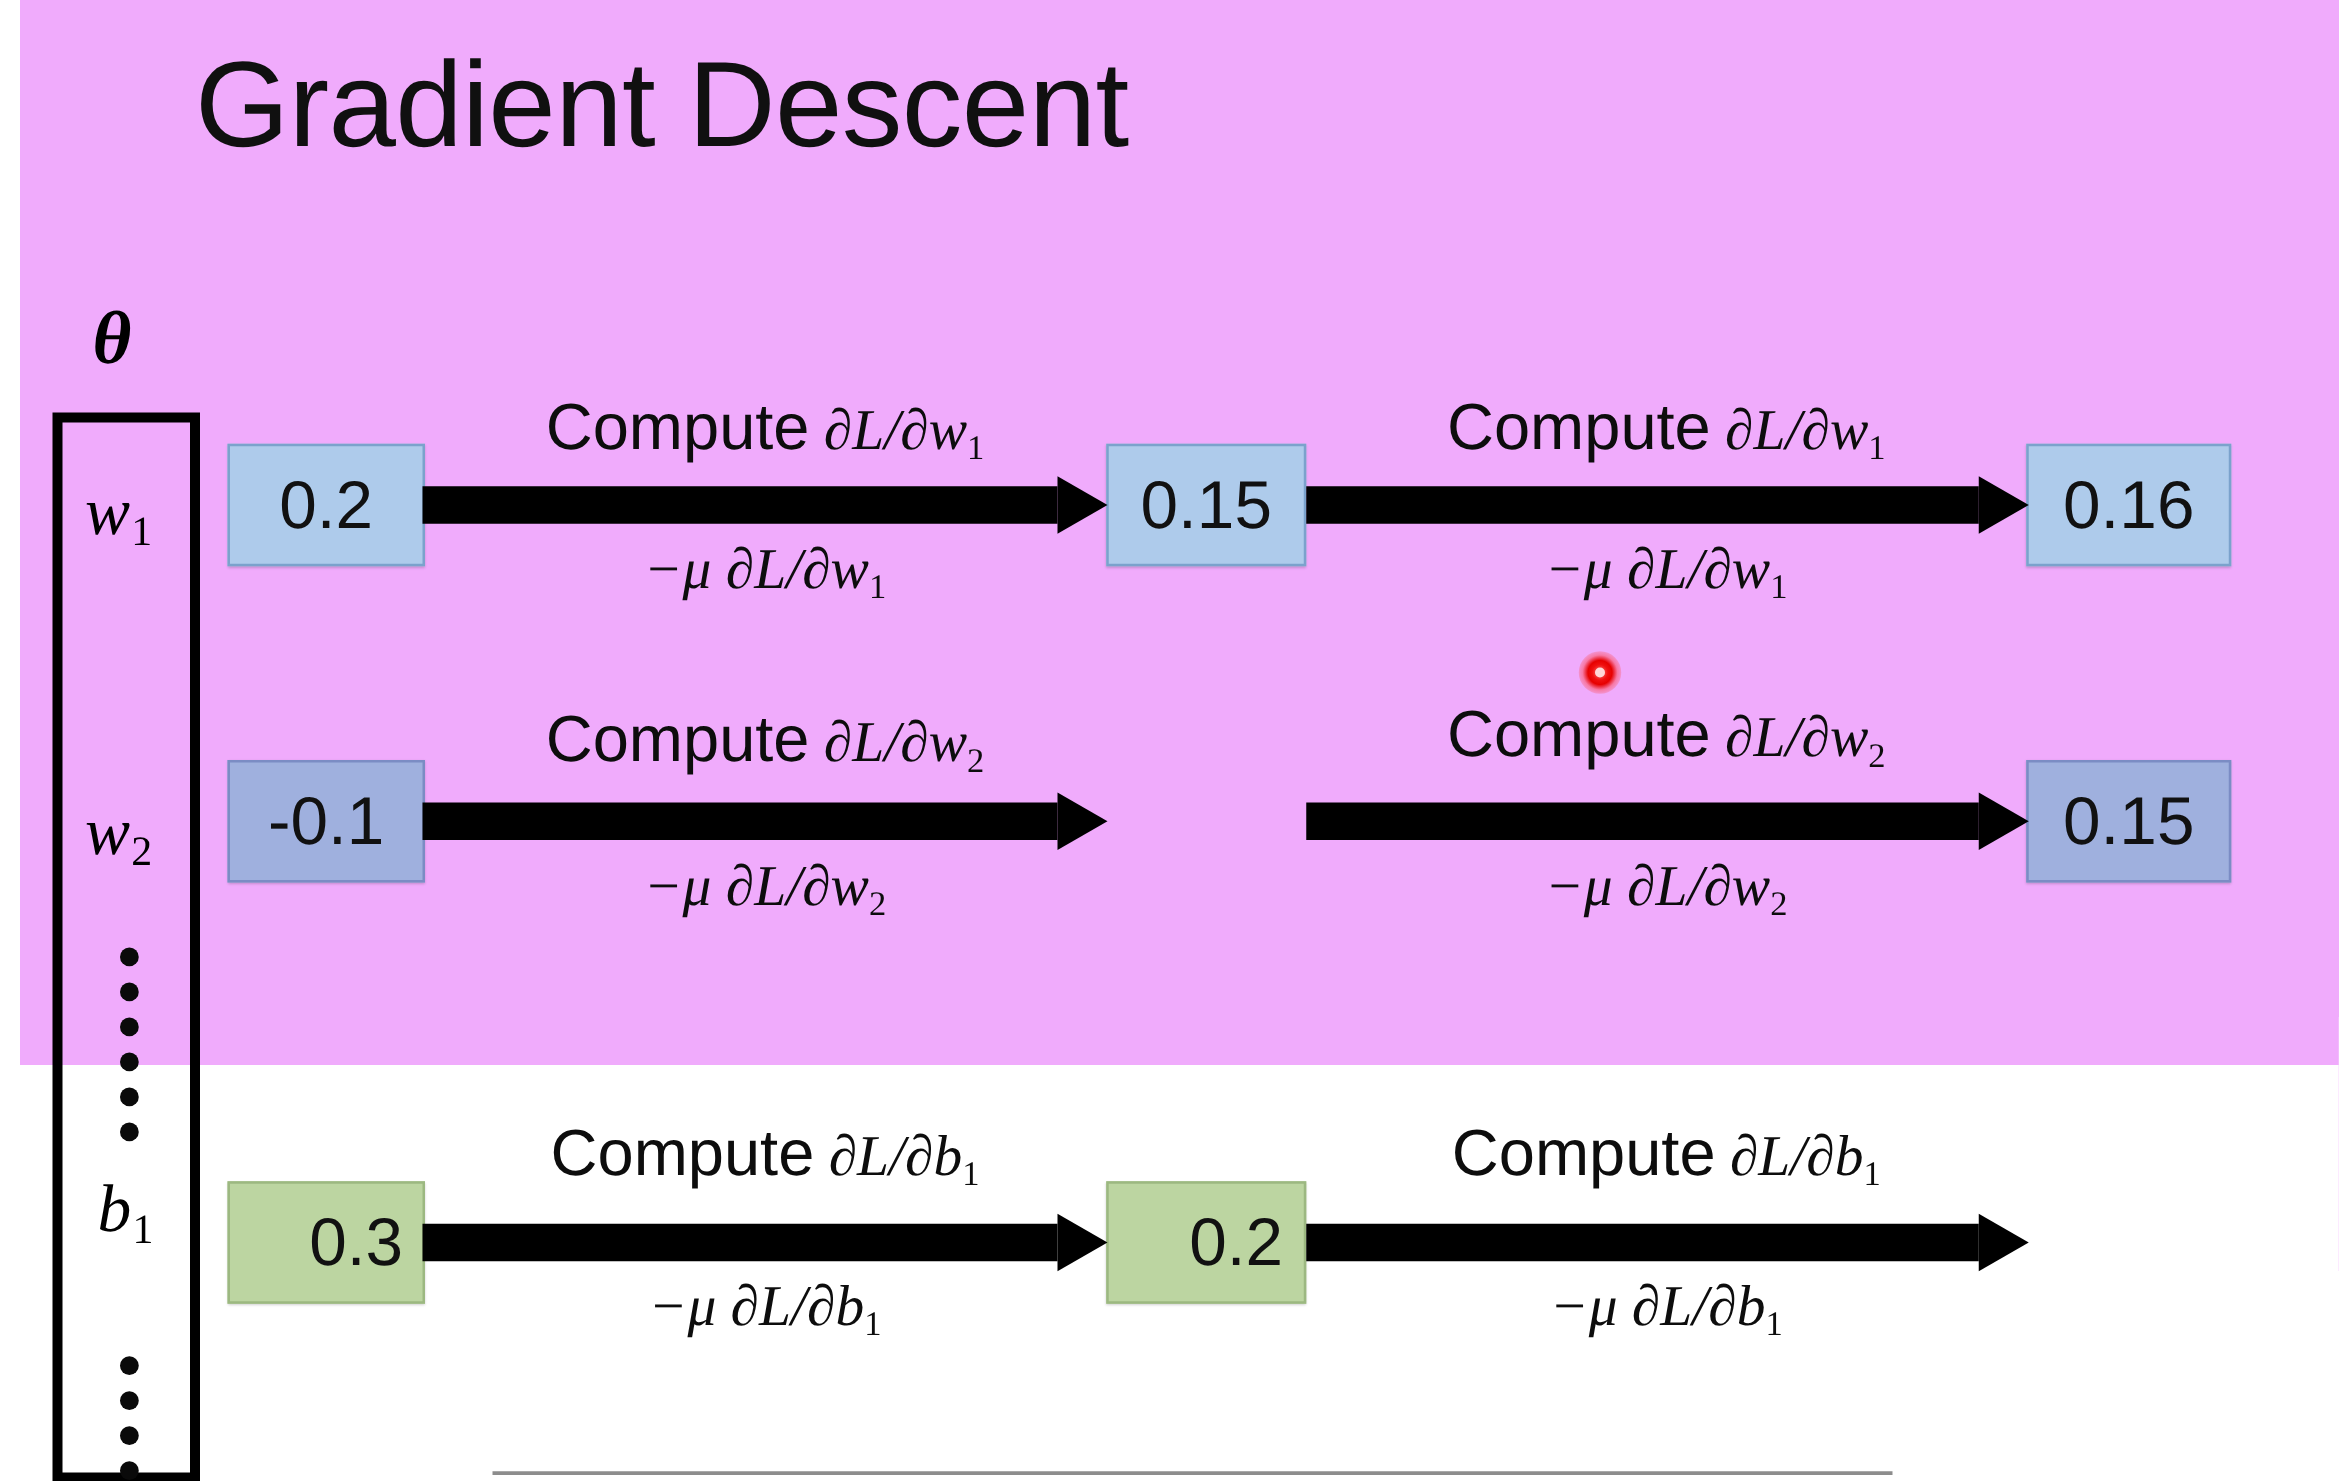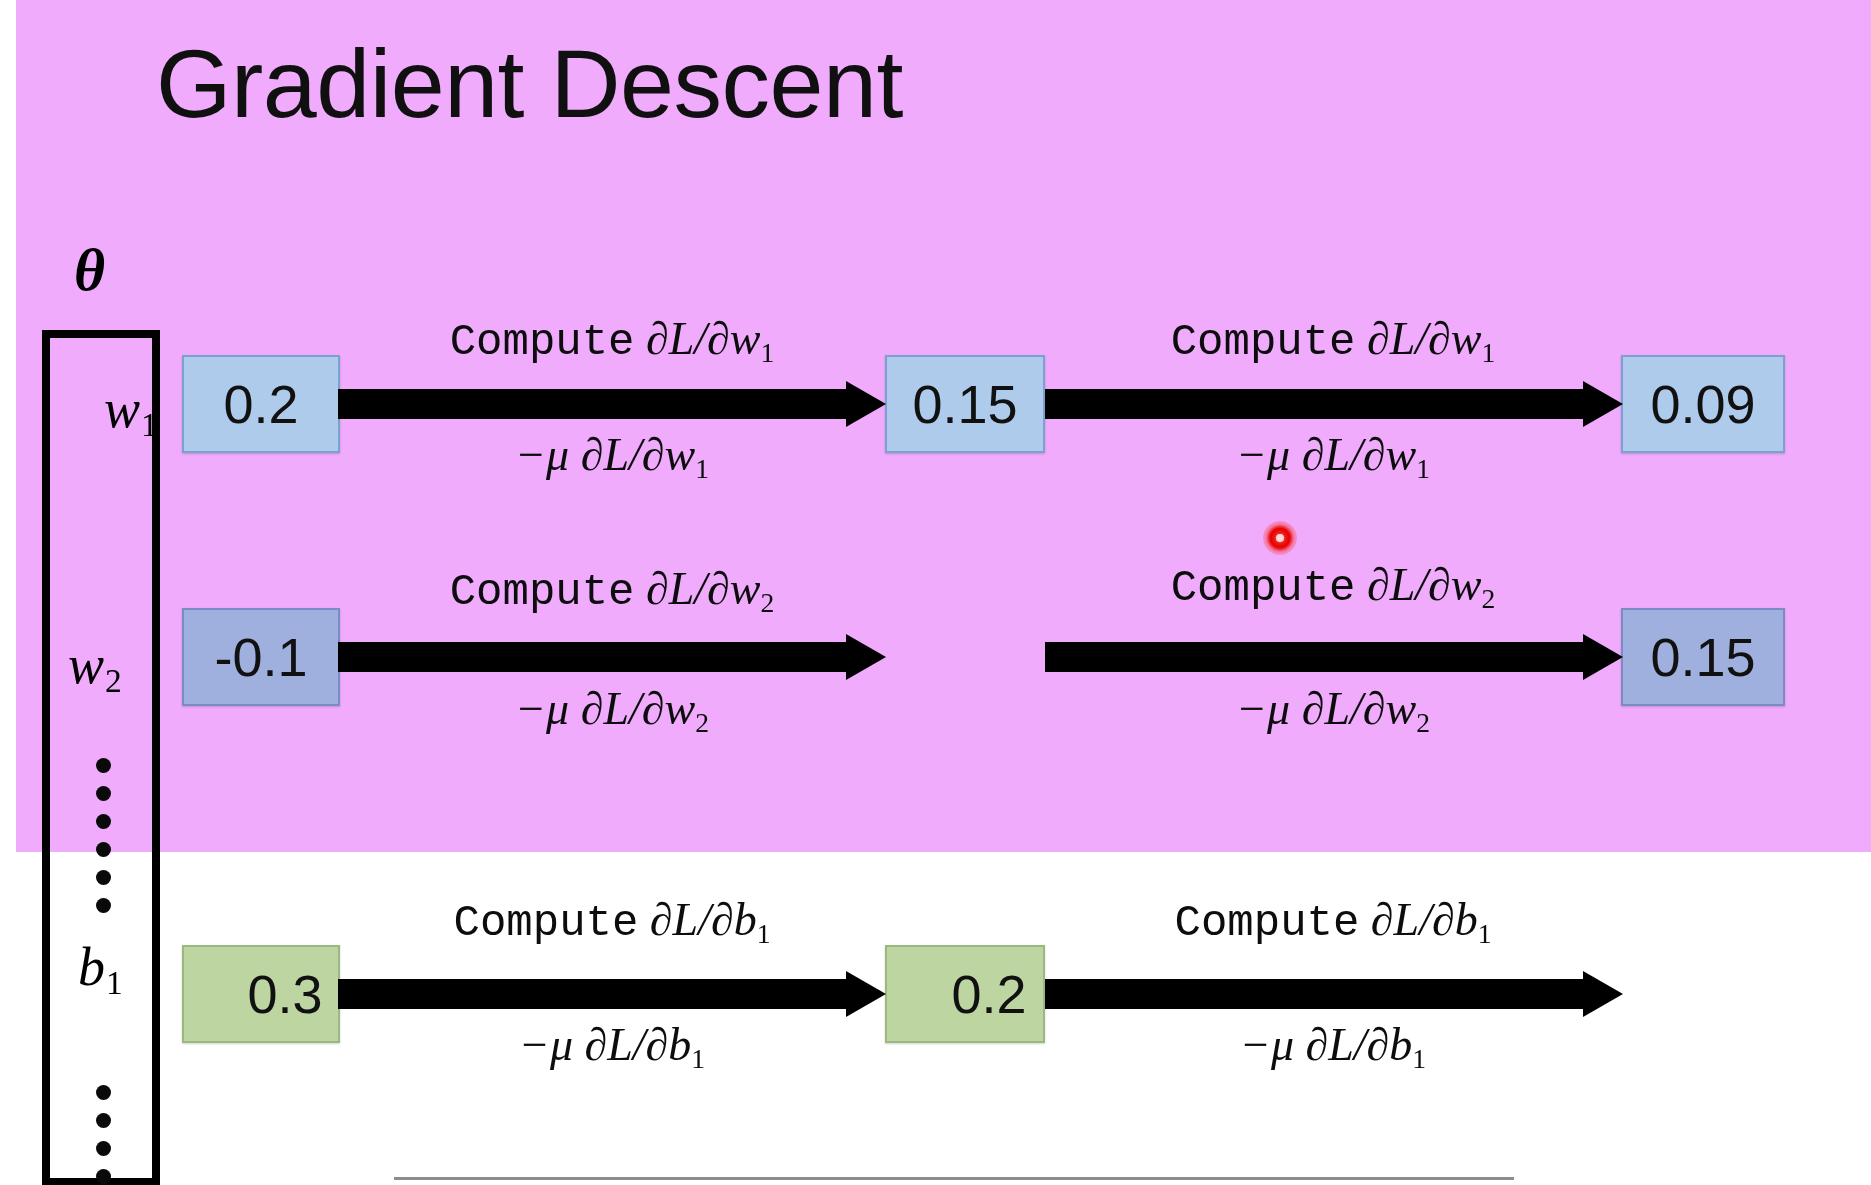--- a/index.html
+++ b/index.html
@@ -54,21 +54,21 @@
     font-size:54px;
     color:#000;
     white-space:nowrap;
   }
   .param sub{
     font-size:0.62em;
     font-style:normal;
     vertical-align:-0.28em;
     margin-left:1px;
   }
-  .p-w1{left:52px;top:378px;margin-left:36px;}
+  .p-w1{left:52px;top:378px;}
   .p-w2{left:52px;top:634px;}
   .p-b1{left:62px;top:936px;}
 
   
   .vdots{
     position:absolute;
     left:76px;
     width:22px;
     display:flex;flex-direction:column;gap:13px;align-items:center;
   }
@@ -116,21 +116,21 @@
 
   
   .lbl{
     position:absolute;
     font-family:"Liberation Serif", serif;
     font-size:46px;
     color:#0d0d0d;
     white-space:nowrap;
     text-align:center;
   }
-  .lbl .txt{font-family:Liberation Mono, monospace;font-size:44px;}
+  .lbl .txt{font-family:Liberation Sans, sans-serif;font-size:52px;}
   .lbl .mi{font-style:italic;}
   .lbl sub{font-size:0.60em;font-style:normal;vertical-align:-0.3em;}
 
   
   .cursor-dot{
     position:absolute;
     left:1247px;top:521px;
     width:34px;height:34px;
     border-radius:50%;
     background:radial-gradient(circle at 50% 50%,
@@ -181,21 +181,21 @@
   </div>
   <div class="vdots vdots-2">
     <i></i>
       <i></i>
       <i></i>
       <i></i>
   </div>
 
   <div class="vbox col1 row1 c-blue-light">0.2</div>
   <div class="vbox col2 row1 c-blue-light">0.15</div>
-  <div class="vbox col3 row1 c-blue-light">0.09</div>
+  <div class="vbox col3 row1 c-blue-light">0.16</div>
 
   <div class="arrow" style="left:322px;top:381px;width:548px;">
     <div class="shaft" style="width:508px;"></div>
       <div class="head" style="left:508px;"></div>
   </div>
   <div class="arrow" style="left:1029px;top:381px;width:578px;">
     <div class="shaft" style="width:538px;"></div>
       <div class="head" style="left:538px;"></div>
   </div>
 

